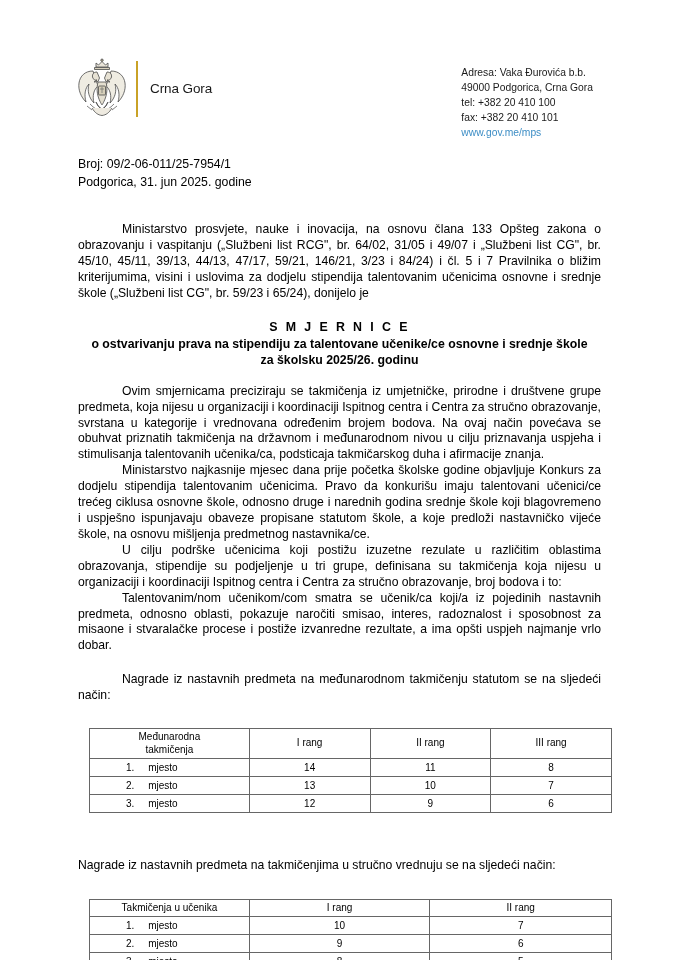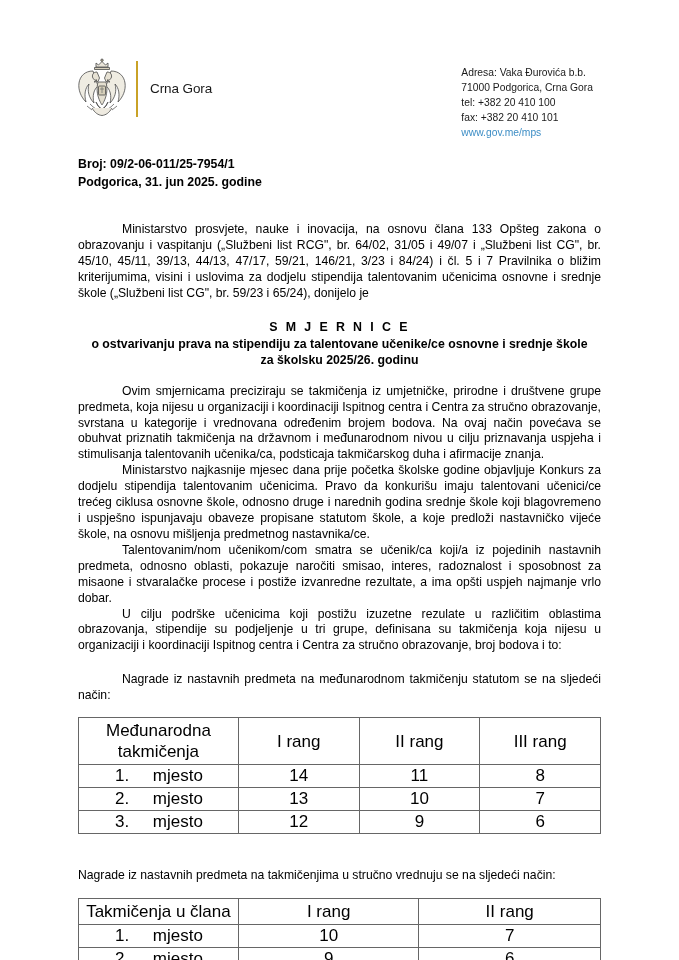--- a/index.html
+++ b/index.html
@@ -82,21 +82,21 @@
   .lh-right .weblink {
     color: #3c8dc5;
   }
 
   
   .docref {
     position: absolute;
     left: 78px;
     top: 156px;
     font-size: 12.3px;
-    font-weight: bold;
+    font-weight: normal;
     line-height: 1.45;
     color: #000;
   }
 
   
   .content {
     position: absolute;
     left: 78px;
     top: 222px;
     width: 523px;
@@ -129,23 +129,23 @@
     line-height: 1.33;
     padding: 0 2px;
   }
 
   .spacer-sm { height: 13px; }
   .spacer-md { height: 18px; }
 
   
   table.gradetable {
     border-collapse: collapse;
-    font-size: 17px;
+    font-size: 10px;
     color: #000;
-    margin: 0;
+    margin: 11px;
   }
   table.gradetable td,
   table.gradetable th {
     border: 1px solid #666666;
     padding: 1px 3px;
     font-weight: normal;
     vertical-align: middle;
   }
   table.gradetable th {
     text-align: center;
@@ -222,21 +222,21 @@
 
       <div class="lh-divider"></div>
 
       <div class="lh-names">
         <div class="lh-country">Crna Gora</div>
       </div>
     </div>
 
     <div class="lh-right">
       <div>Adresa: Vaka Đurovića b.b.</div>
-      <div>71000 Podgorica, Crna Gora</div>
+      <div>49000 Podgorica, Crna Gora</div>
       <div>tel: +382 20 410 100</div>
       <div>fax: +382 20 410 101</div>
       <div class="weblink">www.gov.me/mps</div>
     </div>
   </div>
 
   <div class="docref">
     <div>Broj: 09/2-06-011/25-7954/1</div>
     <div>Podgorica, 31. jun 2025. godine</div>
   </div>
@@ -246,22 +246,22 @@
     <p class="para">Ministarstvo prosvjete, nauke i inovacija, na osnovu člana 133 Opšteg zakona o obrazovanju i vaspitanju („Službeni list RCG", br. 64/02, 31/05 i 49/07 i „Službeni list CG", br. 45/10, 45/11, 39/13, 44/13, 47/17, 59/21, 146/21, 3/23 i 84/24) i čl. 5 i 7 Pravilnika o bližim kriterijumima, visini i uslovima za dodjelu stipendija talentovanim učenicima osnovne i srednje škole („Službeni list CG", br. 59/23 i 65/24), donijelo je</p>
 
     <div class="title-block">
       <div class="title-main">S M J E R N I C E</div>
       <div class="title-sub">o ostvarivanju prava na stipendiju za talentovane učenike/ce osnovne i srednje škole</div>
       <div class="title-sub">za školsku 2025/26. godinu</div>
     </div>
 
     <p class="para">Ovim smjernicama preciziraju se takmičenja iz umjetničke, prirodne i društvene grupe predmeta, koja nijesu u organizaciji i koordinaciji Ispitnog centra i Centra za stručno obrazovanje, svrstana u kategorije i vrednovana određenim brojem bodova. Na ovaj način povećava se obuhvat priznatih takmičenja na državnom i međunarodnom nivou u cilju priznavanja uspjeha i stimulisanja talentovanih učenika/ca, podsticaja takmičarskog duha i afirmacije znanja.</p>
     <p class="para">Ministarstvo najkasnije mjesec dana prije početka školske godine objavljuje Konkurs za dodjelu stipendija talentovanim učenicima. Pravo da konkurišu imaju talentovani učenici/ce trećeg ciklusa osnovne škole, odnosno druge i narednih godina srednje škole koji blagovremeno i uspješno ispunjavaju obaveze propisane statutom škole, a koje predloži nastavničko vijeće škole, na osnovu mišljenja predmetnog nastavnika/ce.</p>
+    <p class="para">U cilju podrške učenicima koji postižu izuzetne rezulate u različitim oblastima obrazovanja, stipendije su podjeljenje u tri grupe, definisana su takmičenja koja nijesu u organizaciji i koordinaciji Ispitnog centra i Centra za stručno obrazovanje, broj bodova i to:</p>
     <p class="para">Talentovanim/nom učenikom/com smatra se učenik/ca koji/a iz pojedinih nastavnih predmeta, odnosno oblasti, pokazuje naročiti smisao, interes, radoznalost i sposobnost za misaone i stvaralačke procese i postiže izvanredne rezultate, a ima opšti uspjeh najmanje vrlo dobar.</p>
-    <p class="para">U cilju podrške učenicima koji postižu izuzetne rezulate u različitim oblastima obrazovanja, stipendije su podjeljenje u tri grupe, definisana su takmičenja koja nijesu u organizaciji i koordinaciji Ispitnog centra i Centra za stručno obrazovanje, broj bodova i to:</p>
 
     <div class="spacer-md"></div>
 
     <p class="para">Nagrade iz nastavnih predmeta na međunarodnom takmičenju statutom se na sljedeći način:</p>
 
     <div class="spacer-sm"></div>
 
     <table class="gradetable tbl1">
       <colgroup>
           <col class="c0">
@@ -309,21 +309,21 @@
     <div style="height:14px"></div>
 
     <table class="gradetable tbl2">
       <colgroup>
           <col class="c0">
           <col class="c1">
           <col class="c2">
         </colgroup>
       <thead>
         <tr>
-          <th>Takmičenja u člana</th>
+          <th>Takmičenja u učenika</th>
           <th>I rang</th>
           <th>II rang</th>
         </tr>
       </thead>
       <tbody>
         <tr>
           <td class="place">1.     mjesto</td>
           <td class="num">10</td>
           <td class="num">7</td>
         </tr>

